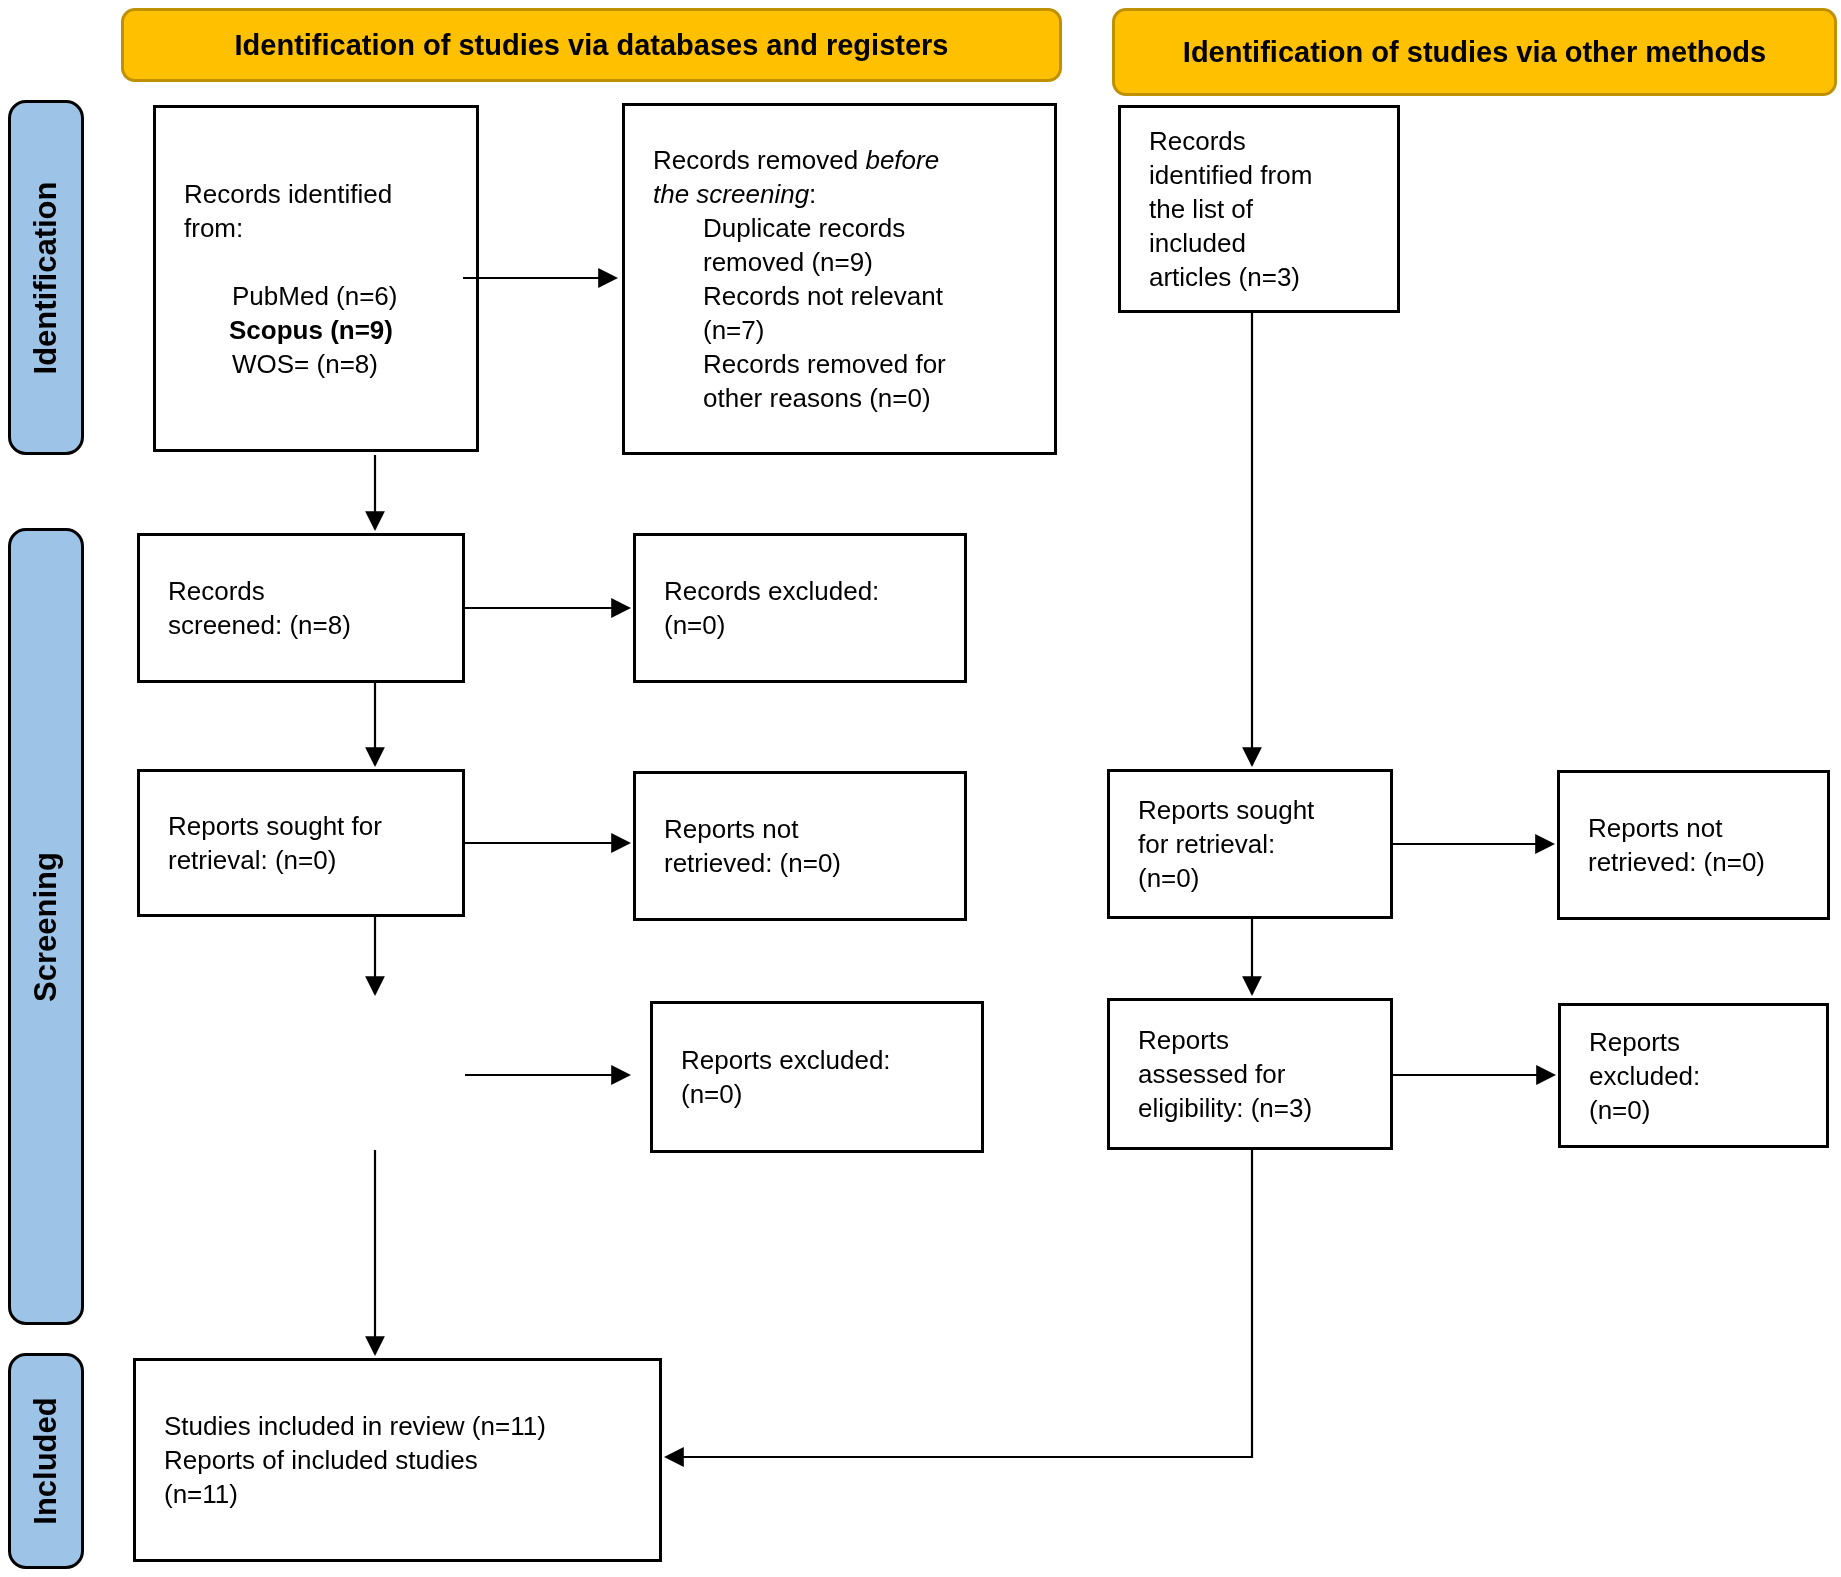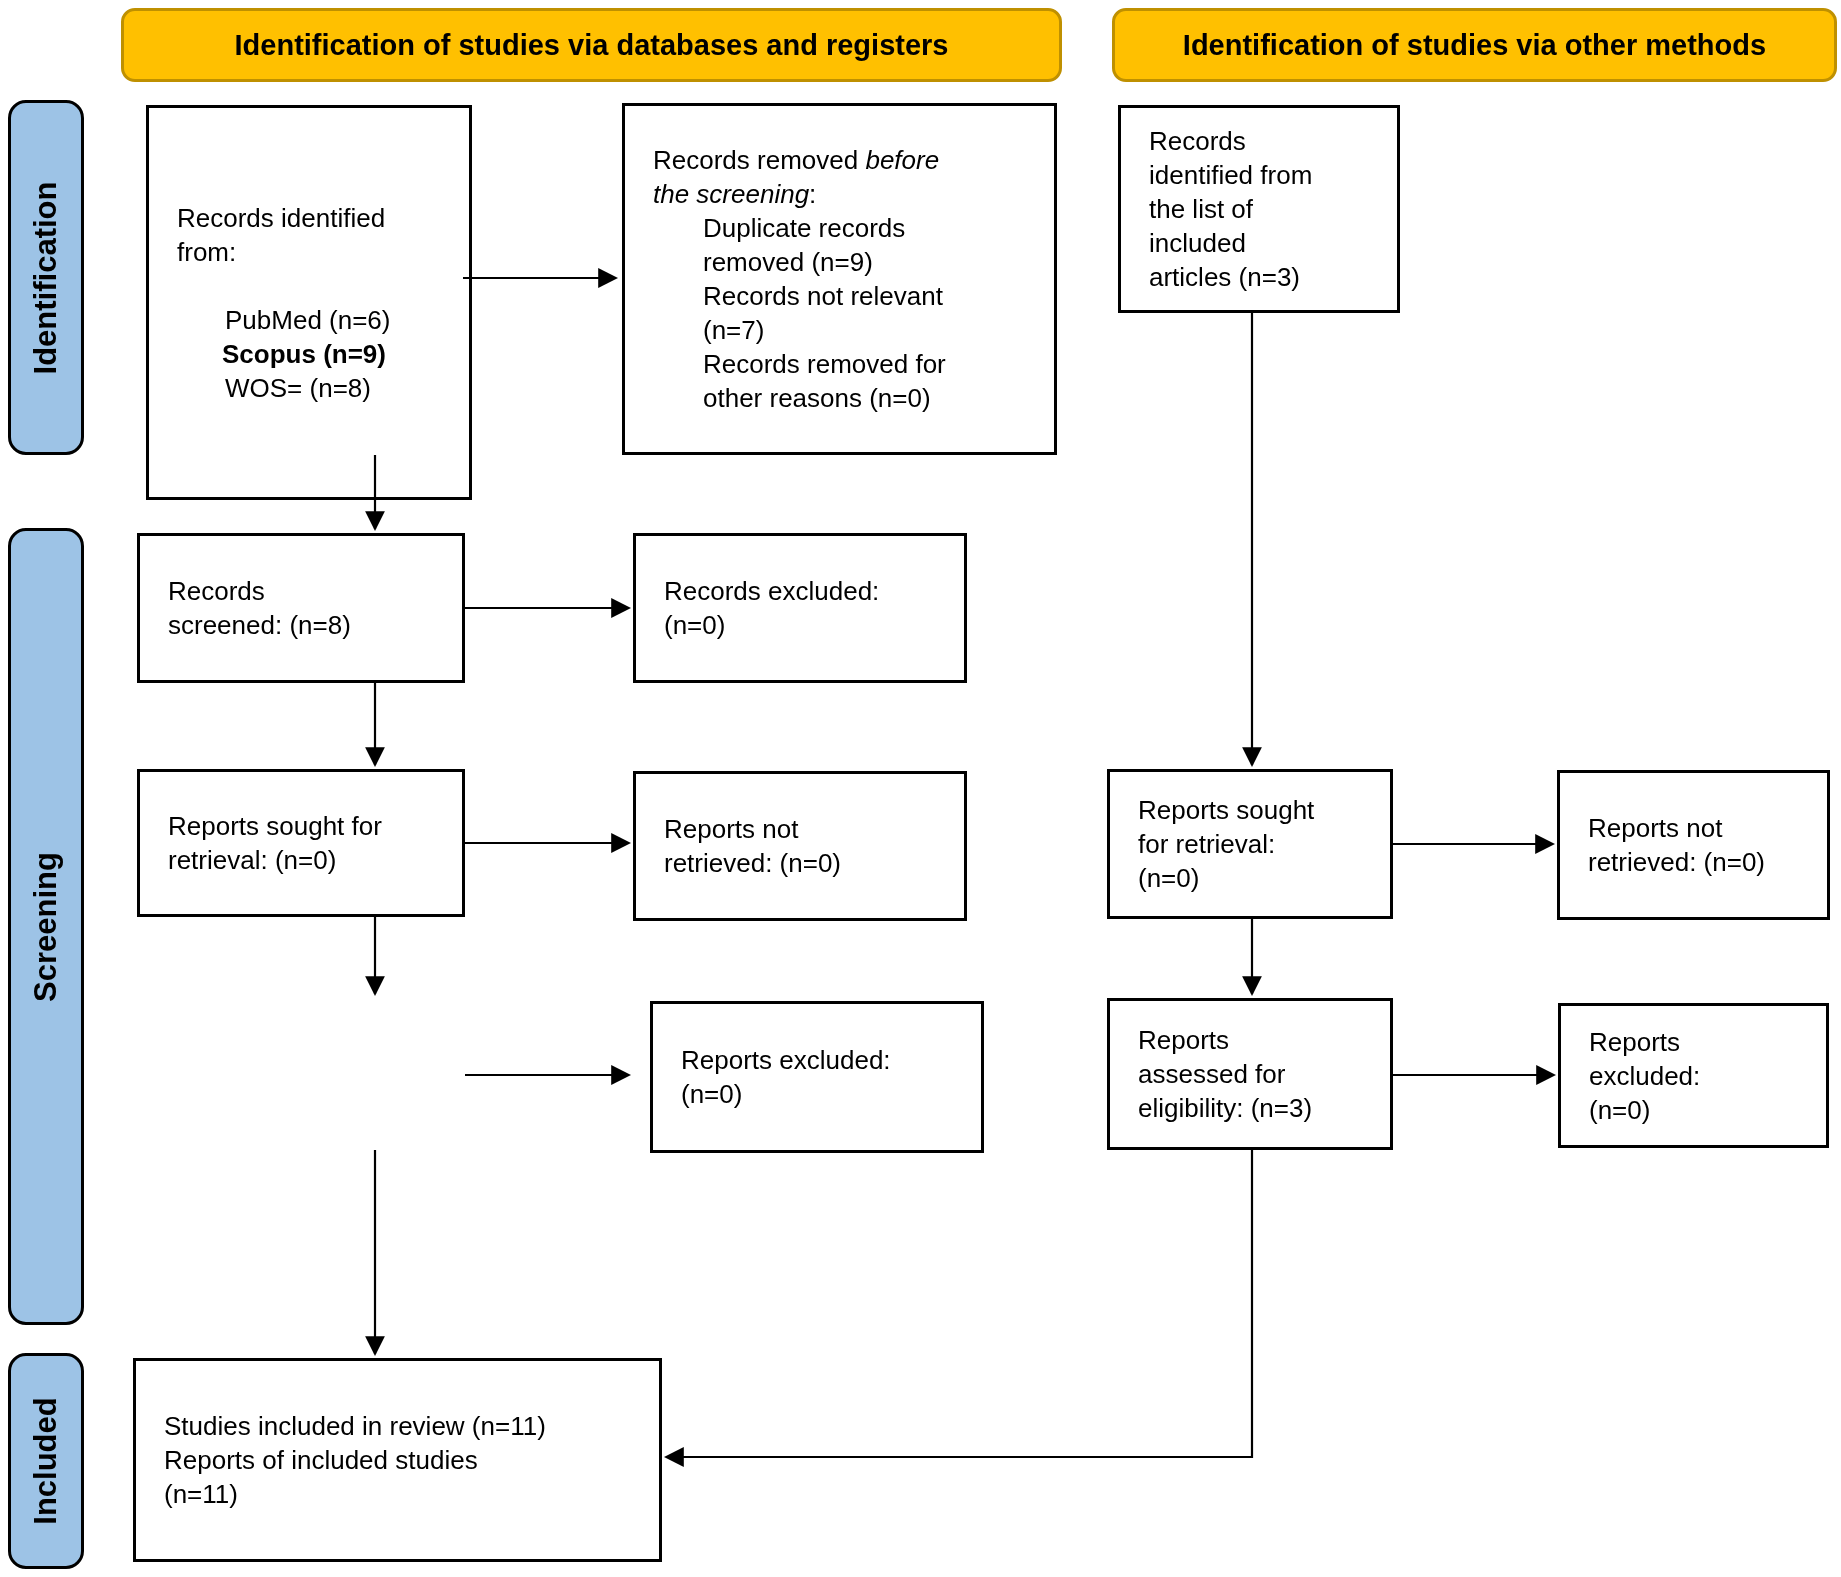--- a/index.html
+++ b/index.html
@@ -77,33 +77,33 @@
     stroke-width: 2.2;
     fill: none;
   }
 </style>
 </head>
 <body>
 
 <div id="diagram">
 
   <div class="col-header" style="left:121px; top:8px; width:941px; height:74px;">Identification of studies via databases and registers</div>
-  <div class="col-header" style="left:1112px; top:8px; width:725px; height:74px;">Identification of studies via other methods</div>
+  <div class="col-header" style="left:1112px; top:8px; width:725px; height:88px;">Identification of studies via other methods</div>
 
   <div class="stage" style="left:8px; top:100px; width:76px; height:355px;">
     <span class="stage__text">Identification</span>
   </div>
   <div class="stage" style="left:8px; top:528px; width:76px; height:797px;">
     <span class="stage__text">Screening</span>
   </div>
   <div class="stage" style="left:8px; top:1353px; width:76px; height:216px;">
     <span class="stage__text">Included</span>
   </div>
 
-  <div class="box" style="left:146px; top:105px; width:326px; height:395px;">
+  <div class="box" style="left:153px; top:105px; width:326px; height:347px;">
     <div>Records identified
 from:</div>
     <div class="indent gap-top" style="margin-left:48px;">PubMed (n=6)</div>
     <div style="margin-left:45px;font-weight:bold;">Scopus (n=9)</div>
     <div style="margin-left:48px;">WOS= (n=8)</div>
   </div>
 
   <div class="box" style="left:622px; top:103px; width:435px; height:352px;">
     <div><span>Records removed </span><span class="i">before
 the screening</span><span>:</span></div>

